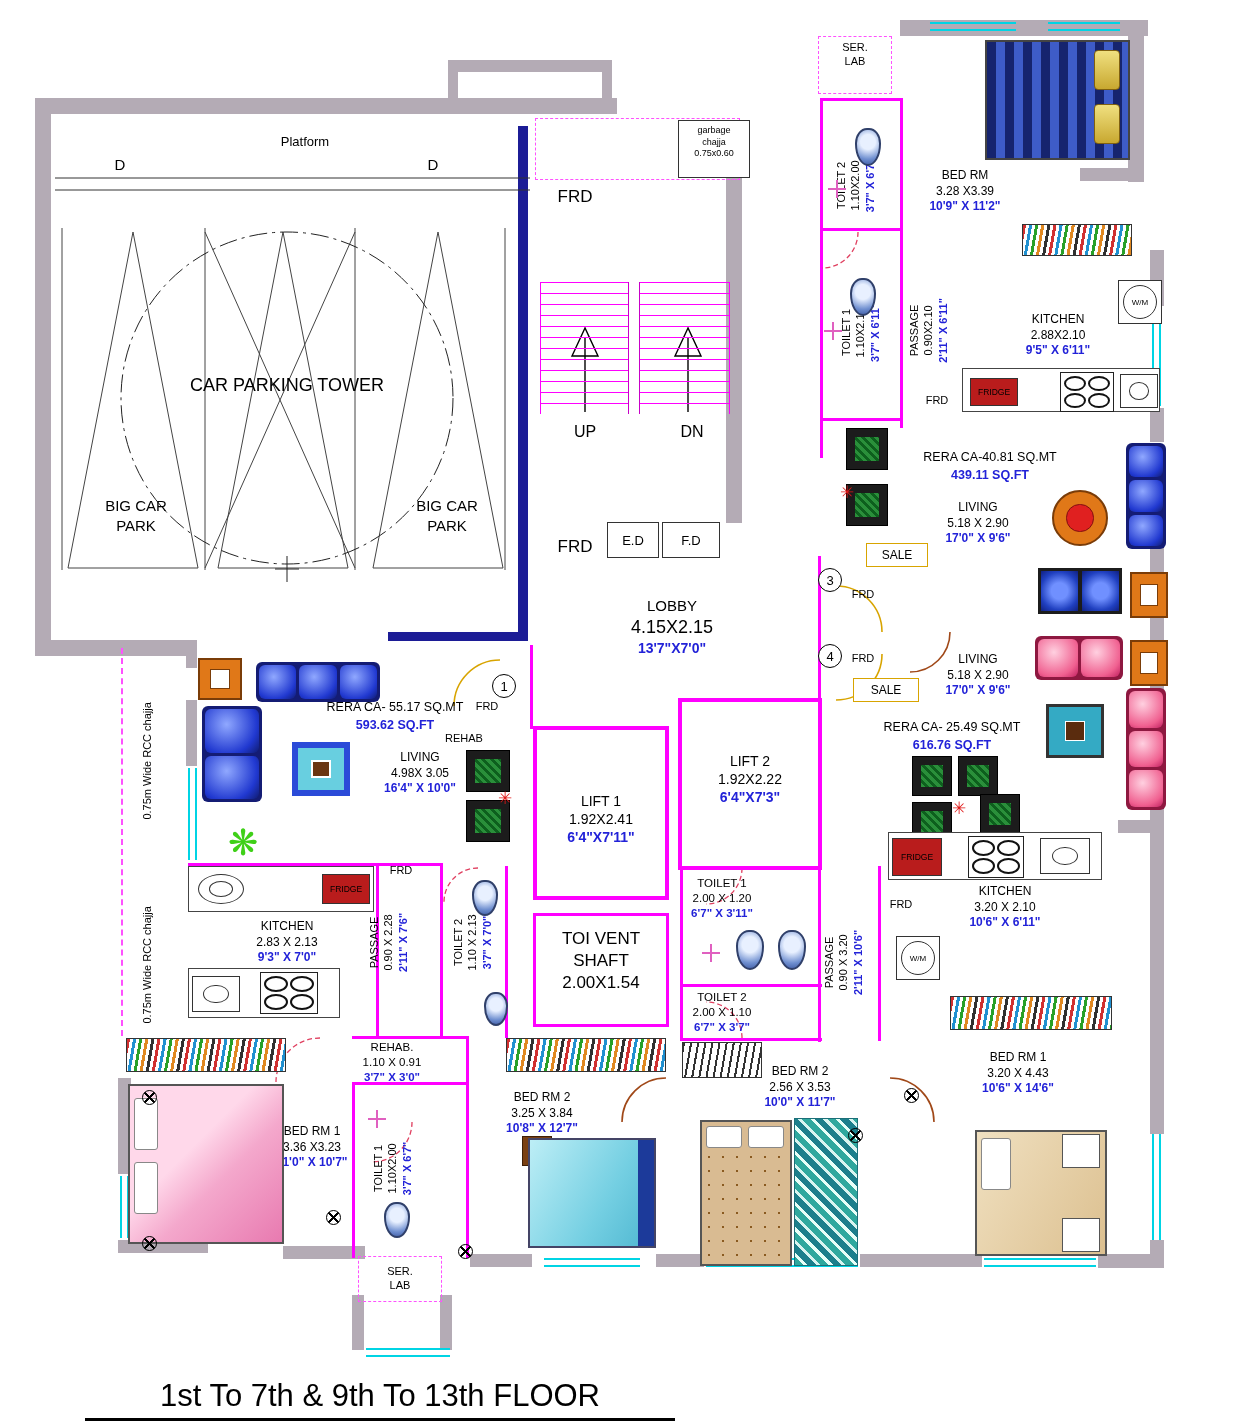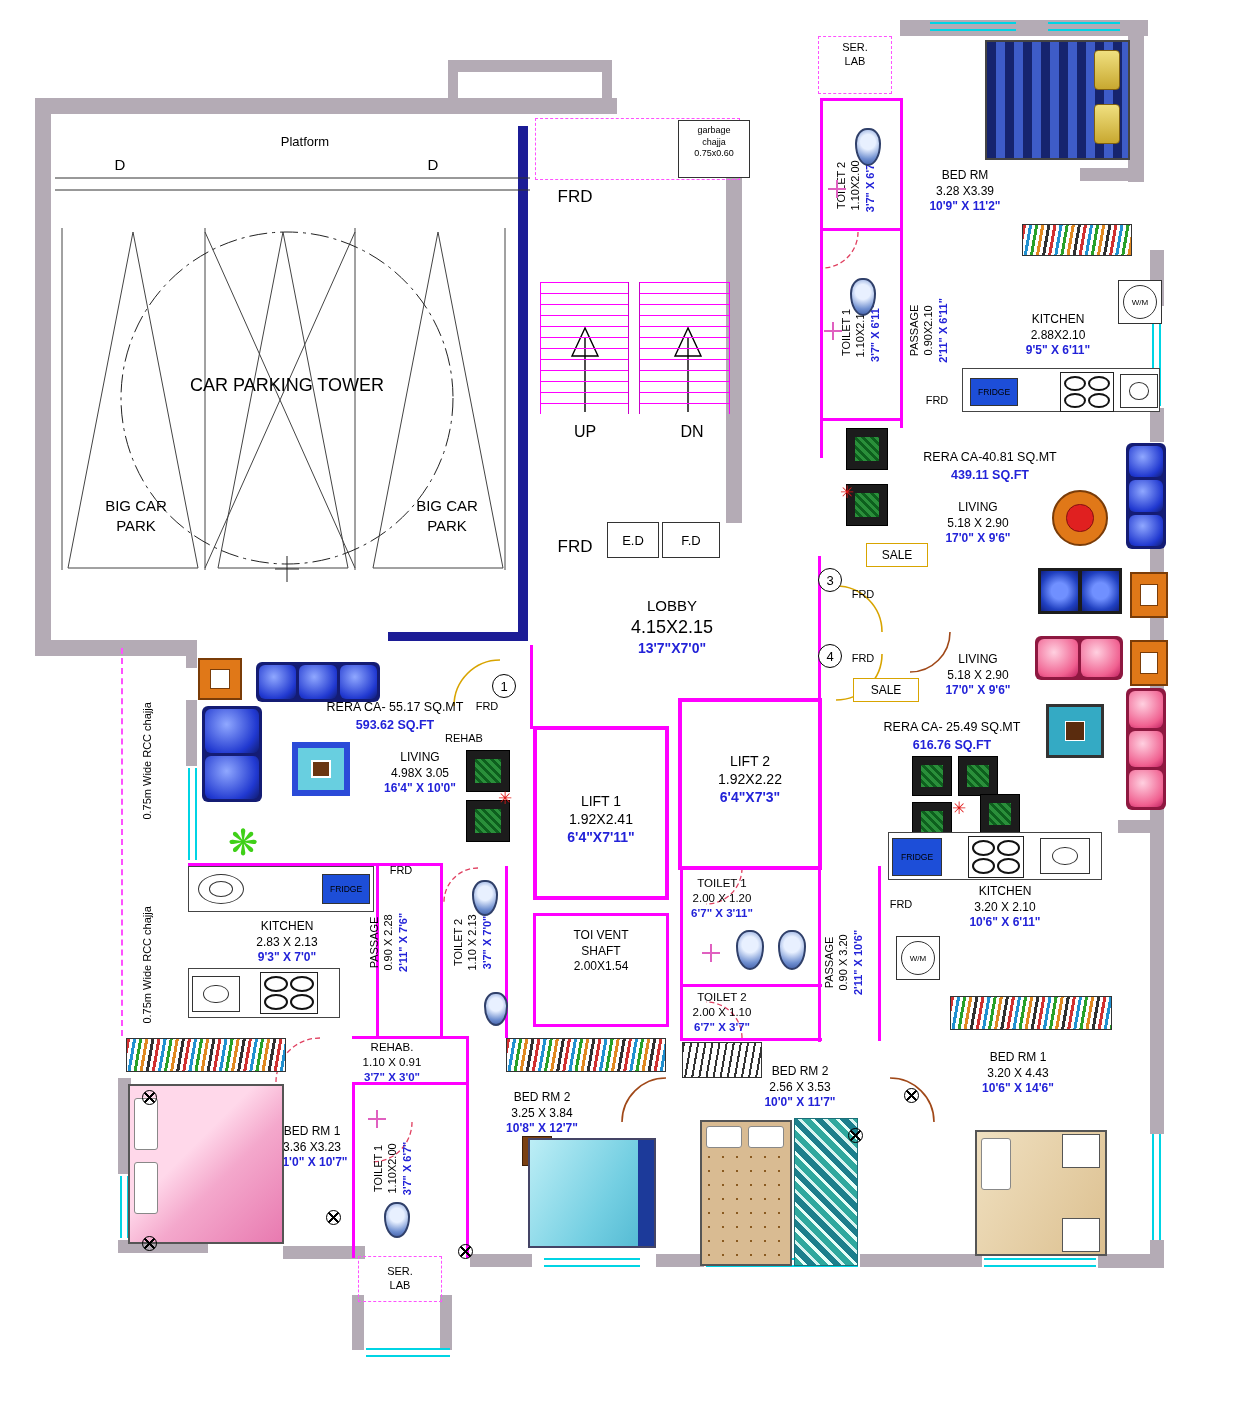--- a/index.html
+++ b/index.html
@@ -24,21 +24,21 @@
   .vert{transform:rotate(-90deg)}
   .big{font-size:17px;font-weight:400}
   .circ{position:absolute;width:24px;height:24px;border:1.6px solid #000;border-radius:50%;display:flex;align-items:center;justify-content:center;font-size:13px;background:#fff}
   .sale{position:absolute;border:1.6px solid #d8a400;color:#000;font-size:12px;display:flex;align-items:center;justify-content:center;background:#fff}
   .edfd{position:absolute;border:1.4px solid #333;display:flex;align-items:center;justify-content:center;font-size:13px;background:#fff}
   .stairs{position:absolute;background:repeating-linear-gradient(180deg,#ff00ff 0 1.5px,transparent 1.5px 11px);border-left:1.5px solid #ff00ff;border-right:1.5px solid #ff00ff}
   .stairmid{position:absolute;background:#fff;border-left:1.5px solid #c800c8;border-right:1.5px solid #c800c8}
   .gbox{position:absolute;border:1.4px solid #333;background:#fff;text-align:center;font-size:9px;line-height:1.3;padding-top:4px}
   .ward{position:absolute;border:1px solid #333;background:repeating-linear-gradient(100deg,#d03030 0 3px,#fff 3px 6px,#2090d0 6px 9px,#fff 9px 12px,#28a028 12px 15px,#fff 15px 18px,#e08820 18px 21px,#fff 21px 24px,#303030 24px 27px,#fff 27px 30px)}
   .ward.bw{background:repeating-linear-gradient(100deg,#333 0 2px,#fff 2px 7px)}
-  .appliance{position:absolute;border:1px solid #333;background:#1d4ed8;display:flex;align-items:center;justify-content:center;font-size:8.5px;color:#000}
+  .appliance{position:absolute;border:1px solid #333;background:#b91c1c;display:flex;align-items:center;justify-content:center;font-size:8.5px;color:#000}
   .wm{position:absolute;border:1.5px solid #333;background:#fff;display:flex;align-items:center;justify-content:center}
   .wm i{width:82%;height:82%;border:1px solid #333;border-radius:50%;display:flex;align-items:center;justify-content:center;font-style:normal;font-size:8px}
   .stove{position:absolute;background:#fff;border:1px solid #222;display:grid;grid-template-columns:1fr 1fr;grid-template-rows:1fr 1fr;gap:2px;padding:3px}
   .stove i{border:2.2px solid #111;border-radius:50%}
   .sink{position:absolute;border:1.5px solid #333;background:#fff;display:flex;align-items:center;justify-content:center}
   .sink i{width:55%;height:55%;border:1.4px solid #333;border-radius:50%}
   .counter{position:absolute;border:1px solid #444;background:#fff}
   .sofa{position:absolute;display:flex;gap:3px;padding:3px;background:#141c74;border-radius:6px}
   .sofa.v{flex-direction:column}
   .sofa i{flex:1;border-radius:6px;background:radial-gradient(circle at 40% 35%,#90a8ff,#2038d0 70%,#101c70)}
@@ -225,21 +225,21 @@
     <span class="m">1.92X2.41</span>
     <span class="ft">6'4"X7'11"</span>
   </div>
   <div class="magbox" style="left:678px;top:698px;width:144px;height:172px"></div>
   <div class="room" style="left:688px;top:752px;width:124px;font-size:14px">
     <span>LIFT 2</span>
     <span class="m">1.92X2.22</span>
     <span class="ft">6'4"X7'3"</span>
   </div>
   <div class="magbox thin" style="left:533px;top:913px;width:136px;height:114px"></div>
-  <div class="room" style="left:540px;top:928px;width:122px;font-size:12px">
+  <div class="room" style="left:540px;top:928px;width:122px;font-size:17px">
     <span>TOI VENT</span>
     <span>SHAFT</span>
     <span class="m">2.00X1.54</span>
   </div>
 
   <div class="lbl" style="left:250px;top:134px;width:110px;font-size:13px">Platform</div>
   <div class="lbl" style="left:105px;top:156px;width:30px;font-size:15px">D</div>
   <div class="lbl" style="left:418px;top:156px;width:30px;font-size:15px">D</div>
   <div class="lbl" style="left:162px;top:374px;width:250px;font-size:18px">CAR PARKING TOWER</div>
   <div class="room" style="left:76px;top:496px;width:120px;font-size:15px">
@@ -563,14 +563,15 @@
   <span class="shower" style="left:368px;top:1110px"></span>
   <div class="btable" style="left:522px;top:1136px;width:30px;height:30px"></div>
   <div class="bedC2" style="left:528px;top:1138px;width:128px;height:110px">
       <div class="hb"></div>
     </div>
   <span class="colmk" style="left:142px;top:1090px"></span>
   <span class="colmk" style="left:142px;top:1236px"></span>
   <span class="colmk" style="left:326px;top:1210px"></span>
   <span class="colmk" style="left:458px;top:1244px"></span>
 
+  <div class="title2" style="left:85px;top:1378px;width:590px">1st To 7th &amp; 9th To 13th FLOOR</div>
 
 </div>
 
 </body></html>

